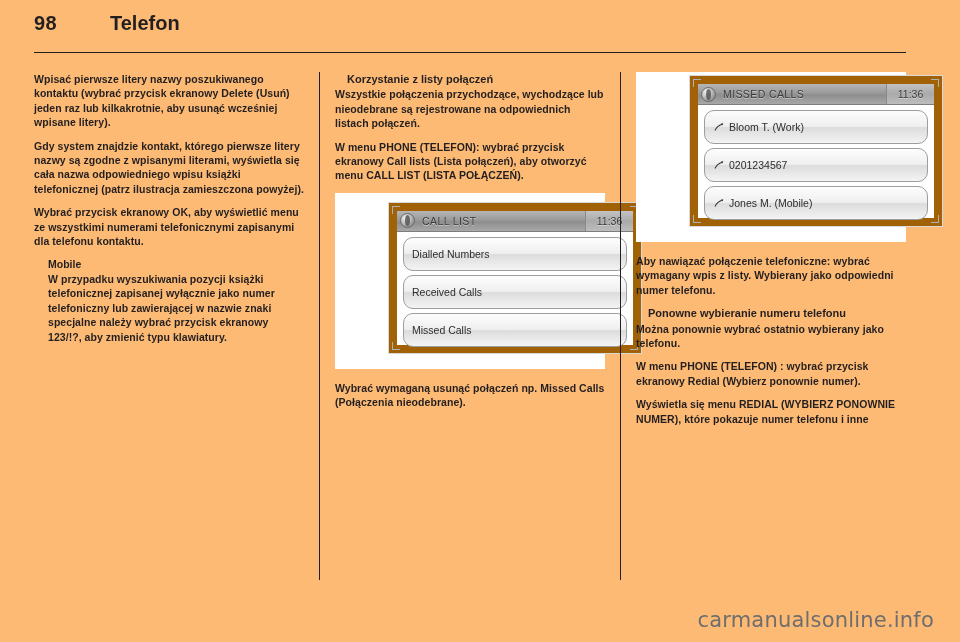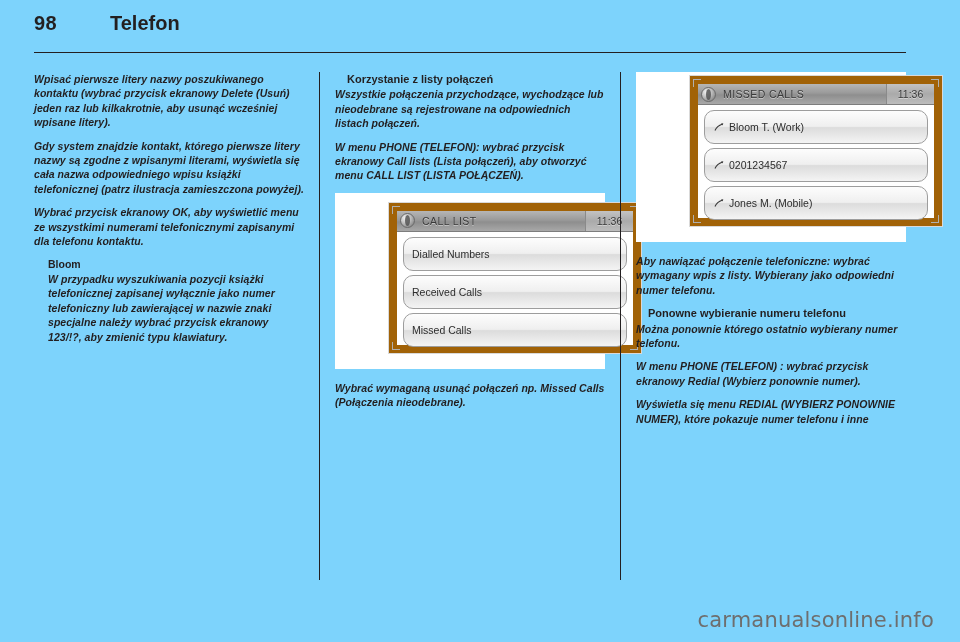--- a/index.html
+++ b/index.html
@@ -13,21 +13,21 @@
     font-family: "Liberation Sans", sans-serif;
     color: #231f20;
     position: relative;
     overflow: hidden;
   }
 
   
   .page {
     position: absolute;
     inset: 0;
-    background: #7dd3fc;
+    background: #fdba74;
   }
 
   
   .page-header {
     position: absolute;
     left: 34px;
     top: 12px;
     width: 872px;
     height: 34px;
     display: flex;
@@ -80,21 +80,20 @@
     background: #231f20;
   }
 
   p.para {
     margin: 0 0 9px 0;
     font-size: 10.5px;
     line-height: 14.4px;
     font-weight: bold;
     color: #231f20;
     letter-spacing: 0.05px;
-    font-style: italic;
   }
   p.heading {
     margin: 0 0 1px 12px;
     font-size: 11px;
     line-height: 14.4px;
     font-weight: bold;
     color: #231f20;
   }
 
   .note {
@@ -249,21 +248,21 @@
   </div>
   <div class="header-rule"></div>
 
   <div class="columns">
 
     <div class="col">
       <p class="para">Wpisać pierwsze litery nazwy poszukiwanego kontaktu (wybrać przycisk ekranowy Delete (Usuń) jeden raz lub kilkakrotnie, aby usunąć wcześniej wpisane litery).</p>
       <p class="para">Gdy system znajdzie kontakt, którego pierwsze litery nazwy są zgodne z wpisanymi literami, wyświetla się cała nazwa odpowiedniego wpisu książki telefonicznej (patrz ilustracja zamieszczona powyżej).</p>
       <p class="para">Wybrać przycisk ekranowy OK, aby wyświetlić menu ze wszystkimi numerami telefonicznymi zapisanymi dla telefonu kontaktu.</p>
       <div class="note">
-        <p class="note-title">Bloom</p>
+        <p class="note-title">Mobile</p>
         <p class="para">W przypadku wyszukiwania pozycji książki telefonicznej zapisanej wyłącznie jako numer telefoniczny lub zawierającej w nazwie znaki specjalne należy wybrać przycisk ekranowy 123/!?, aby zmienić typu klawiatury.</p>
       </div>
     </div>
 
     <div class="col-gap">
       <div class="col-rule"></div>
     </div>
 
     <div class="col">
       <p class="heading">Korzystanie z listy połączeń</p>
@@ -346,21 +345,21 @@
                   </svg>
               </span>
               <span class="pill-label">Jones M. (Mobile)</span>
             </div>
           </div>
         </div>
       </div>
 
       <p class="para">Aby nawiązać połączenie telefoniczne: wybrać wymagany wpis z listy. Wybierany jako odpowiedni numer telefonu.</p>
       <p class="heading">Ponowne wybieranie numeru telefonu</p>
-      <p class="para">Można ponownie którego ostatnio wybierany numer telefonu.</p>
+      <p class="para">Można ponownie wybrać ostatnio wybierany jako telefonu.</p>
       <p class="para">W menu PHONE (TELEFON) : wybrać przycisk ekranowy Redial (Wybierz ponownie numer).</p>
       <p class="para">Wyświetla się menu REDIAL (WYBIERZ PONOWNIE NUMER), które pokazuje numer telefonu i inne</p>
     </div>
 
   </div>
 
   <div class="watermark">carmanualsonline.info</div>
 
 </div>
 

